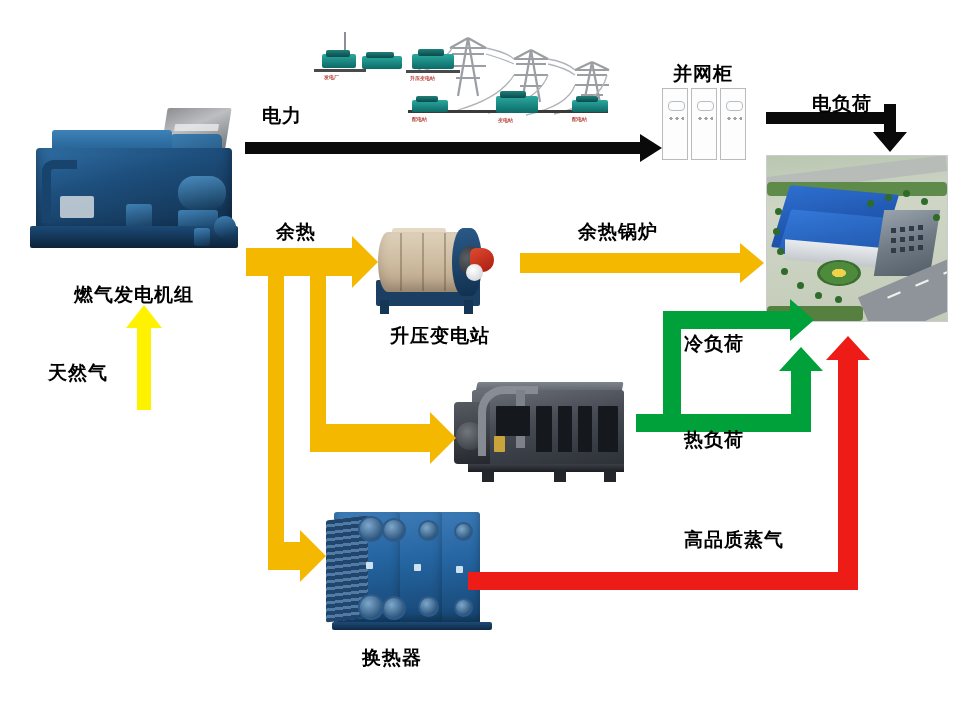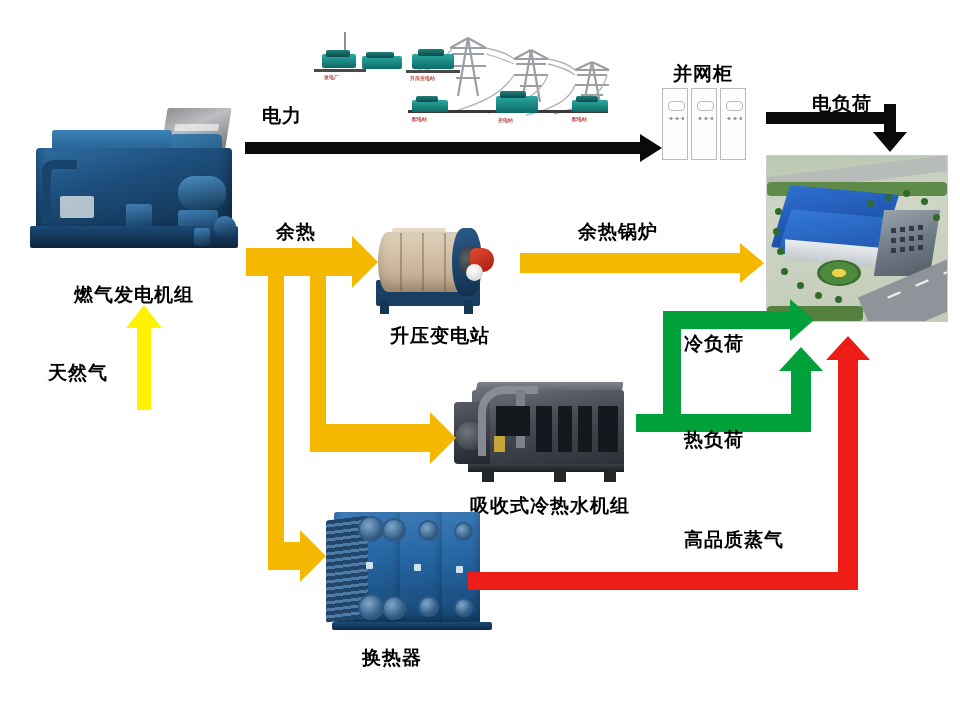--- a/index.html
+++ b/index.html
@@ -244,21 +244,20 @@
     <div class="win" style="left:82px;top:34px;width:16px;height:46px;"></div>
     <div class="win" style="left:104px;top:34px;width:14px;height:46px;"></div>
     <div class="win" style="left:124px;top:34px;width:14px;height:46px;"></div>
     <div class="win" style="left:144px;top:34px;width:20px;height:46px;"></div>
     <div class="yel"></div>
     <div class="rail"></div>
     <div class="foot" style="left:28px;"></div>
     <div class="foot" style="left:100px;"></div>
     <div class="foot" style="left:150px;"></div>
   </div>
-  <div class="lbl lbl-eq" style="left:470px;top:496px;">吸收式冷热水机组</div>
 
   <div id="hex" class="pic">
     <div class="unit" style="left:98px;width:56px;"></div>
     <div class="unit" style="left:58px;width:58px;"></div>
     <div class="unit" style="left:8px;width:66px;"></div>
     <div class="plates"></div>
     <div class="noz" style="left:32px;top:10px;width:22px;height:22px;"></div>
     <div class="noz" style="left:56px;top:12px;width:20px;height:20px;"></div>
     <div class="noz" style="left:32px;top:88px;width:22px;height:22px;"></div>
     <div class="noz" style="left:56px;top:90px;width:20px;height:20px;"></div>

